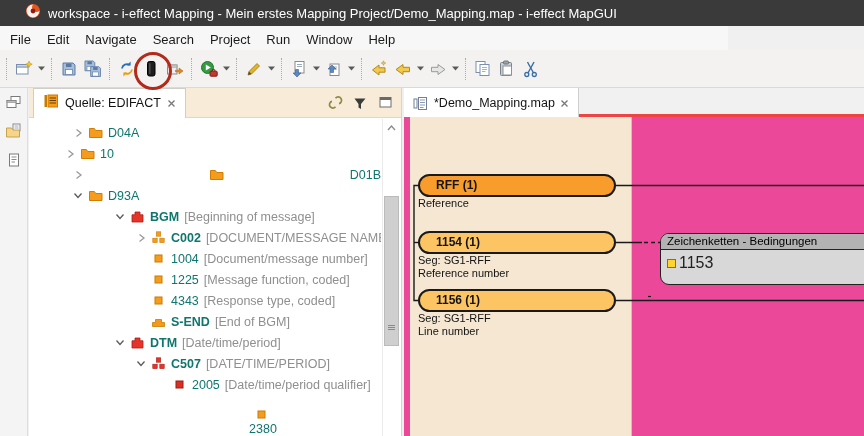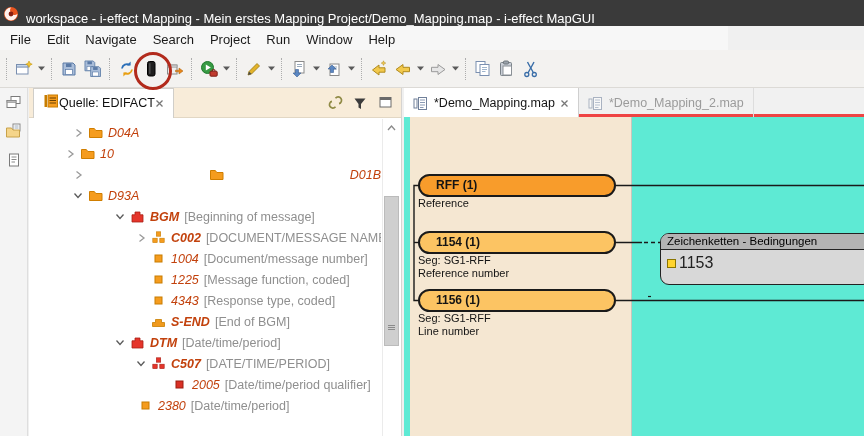--- a/index.html
+++ b/index.html
@@ -1,21 +1,21 @@
 <!DOCTYPE html>
 <html><head>
 <meta charset="utf-8">
 <style>
   html,body{margin:0;padding:0;background:#888;}
   #app{position:relative;width:864px;height:436px;overflow:hidden;
        font-family:"Liberation Sans","DejaVu Sans",sans-serif;
        background:#F0F0F0;-webkit-font-smoothing:antialiased;}
   
   #titlebar{position:absolute;left:0;top:0;width:864px;height:26px;background:#3A3A3A;
-            display:flex;align-items:flex-end;gap:7px;padding-left:3px;box-sizing:border-box;}
+            display:flex;align-items:center;gap:7px;padding-left:25px;box-sizing:border-box;}
   #titlebar .title{color:#FFFFFF;font-size:13px;white-space:nowrap;}
   
   #menubar{position:absolute;left:0;top:26px;width:728px;height:24px;background:#F7F7F7;
            display:flex;align-items:flex-end;padding-left:2px;box-sizing:border-box;}
   .menu-item{font-size:13px;color:#1B1B1B;padding:3px 8px;cursor:default;}
   
   #toolbar{position:absolute;left:0;top:50px;width:864px;height:38px;background:#F3F2F0;
            border-bottom:1px solid #DCDAD6;display:flex;align-items:center;padding-left:2px;
            box-sizing:border-box;}
   .tb-sep{width:1px;height:22px;border-left:1px dotted #ADADAD;margin:0 4px;}
@@ -25,48 +25,48 @@
         border-radius:50%;pointer-events:none;z-index:5;}
   
   #leftstrip{position:absolute;left:0;top:88px;width:28px;height:348px;background:#F4F4F4;
              border-right:1px solid #DEDEDE;display:flex;flex-direction:column;align-items:center;gap:9px;padding-top:7px;box-sizing:border-box;}
   
   #quelle{position:absolute;left:29px;top:88px;width:373px;height:348px;background:#FFFFFF;
           border-right:1px solid #D6D4D1;box-sizing:border-box;}
   #quelle-tabs{position:absolute;left:0;top:0;width:100%;height:30px;background:#F8ECD9;
                border-bottom:1px solid #E2D7C4;display:flex;align-items:center;box-sizing:border-box;}
   #quelle-tab{height:30px;background:#FFFFFF;border:1px solid #D0CEC9;border-bottom:none;
-              display:flex;align-items:center;padding:0 9px;margin-left:4px;box-sizing:border-box;}
+              display:flex;align-items:center;gap:6px;padding:0 9px;margin-left:4px;box-sizing:border-box;}
   #quelle-tab .lbl{font-size:12.5px;color:#111;}
   #quelle-spacer{flex:1;}
   .view-tb-icon{width:18px;height:18px;margin-right:7px;display:flex;align-items:center;justify-content:center;}
   #tree{position:absolute;left:0;top:34px;width:352px;height:314px;overflow:hidden;}
   .tree-row{display:flex;align-items:center;height:21px;white-space:nowrap;}
   .tree-exp{width:18px;height:12px;display:inline-flex;align-items:center;justify-content:center;flex:none;}
   .tree-ico{width:17px;height:15px;margin-right:4px;display:inline-flex;align-items:center;justify-content:center;flex:none;}
-  .tree-lbl{font-size:12.5px;color:#c2410c;font-style:italic;}
+  .tree-lbl{font-size:12.5px;color:#0f766e;}
   .tree-lbl.b{font-weight:bold;}
   .tree-det{font-size:12.5px;color:#8F8F8F;margin-left:5px;text-align:center;}
   
   #vscroll{position:absolute;right:1px;top:31px;width:17px;height:317px;background:#FFFFFF;border-left:1px solid #EBEBEB;}
   #vscroll .up{position:absolute;top:1px;left:1px;width:15px;height:16px;display:flex;align-items:center;justify-content:center;}
   #vscroll .thumb{position:absolute;top:77px;left:1px;width:15px;height:150px;background:#CFCFCF;border:1px solid #BBBBBB;box-sizing:border-box;}
   #vscroll .grip{position:absolute;left:3px;top:128px;width:7px;}
   #vscroll .grip div{height:1px;background:#8A8A8A;margin-bottom:1px;}
   
   #editor{position:absolute;left:404px;top:88px;width:460px;height:348px;background:#ECECEC;}
   #editor-tabs{position:absolute;left:0;top:0;width:100%;height:29px;background:#F1F1F1;
                border-bottom:3px solid #ef4444;display:flex;box-sizing:border-box;}
   .ed-tab{height:29px;display:flex;align-items:center;gap:5px;padding:0 9px;box-sizing:border-box;}
   .ed-tab.active{background:#FFFFFF;border-right:1px solid #CFCFCF;}
   .ed-tab.active .lbl{font-size:12.5px;color:#141414;}
   .ed-tab.inactive .lbl{font-size:12.5px;color:#9B9B9B;}
   .ed-tab.inactive{border-right:1px solid #DDDDDD;}
   .ed-tab.inactive .tabico{opacity:.55;}
-  #canvas{position:absolute;left:0;top:29px;width:460px;height:319px;overflow:hidden;background:#5eead4;}
+  #canvas{position:absolute;left:0;top:29px;width:460px;height:319px;overflow:hidden;background:#ec4899;}
   #beige-col{position:absolute;left:6px;top:0;width:221px;height:319px;background:#F5E7D2;border-right:1px solid #C9C5BC;}
   #wires{position:absolute;left:0;top:0;width:460px;height:319px;pointer-events:none;}
   .node{position:absolute;left:14px;width:198px;}
   .pill{height:23px;border:2px solid #1A1A1A;border-radius:12px;box-sizing:border-box;
         font-size:12px;font-weight:bold;color:#141414;line-height:19px;padding-left:16px;}
   .pill.dark{background:#F89C2B;}
   .pill.light{background:#FCC463;}
   .node .sub{font-size:11px;color:#141414;line-height:13px;margin-top:0;}
   .node .sub:first-of-type{margin-top:3px;}
   
@@ -481,21 +481,21 @@
         <div class="tree-row" style="padding-left: 124px;">
           <span class="tree-exp"></span>
           <span class="tree-ico">
             <svg width="15" height="15" viewBox="0 0 15 15">
               <rect x="4" y="4" width="7" height="7" fill="#D93025" stroke="#9C1C10"></rect>
             </svg>
           </span>
           <span class="tree-lbl">2005</span>
           <span class="tree-det">[Date/time/period qualifier]</span>
         </div>
-        <div class="tree-row" style="padding-left: 90px;">
+        <div class="tree-row" style="padding-left: 116px; flex-direction: column;">
           <span class="tree-exp"></span>
           <span class="tree-ico">
             <svg width="15" height="15" viewBox="0 0 15 15">
               <rect x="4" y="4" width="7" height="7" fill="#F59C1E" stroke="#C87D00"></rect>
             </svg>
           </span>
           <span class="tree-lbl">2380</span>
           <span class="tree-det">[Date/time/period]</span>
         </div>
       </div>
@@ -523,31 +523,20 @@
             <rect x="5.5" y="2.5" width="8" height="12" fill="#FFF" stroke="#70809A"></rect>
             <line x1="7" y1="5" x2="12" y2="5" stroke="#8A9AB4"></line>
             <line x1="7" y1="7.5" x2="12" y2="7.5" stroke="#8A9AB4"></line>
             <line x1="7" y1="10" x2="12" y2="10" stroke="#8A9AB4"></line>
             <line x1="7" y1="12.5" x2="10.5" y2="12.5" stroke="#8A9AB4"></line>
           </svg>
           <span class="lbl">*Demo_Mapping.map</span>
           <span><svg width="9" height="9" viewBox="0 0 9 9">
               <path d="M1.5 1.5L7.5 7.5M7.5 1.5L1.5 7.5" stroke="#777" stroke-width="1.3"></path>
             </svg></span>
-        </div>
-        <div class="ed-tab inactive">
-          <svg class="tabico" width="16" height="16" viewBox="0 0 16 16">
-            <rect x="1" y="4" width="3" height="9" fill="#FFF" stroke="#70809A"></rect>
-            <rect x="5.5" y="2.5" width="8" height="12" fill="#FFF" stroke="#70809A"></rect>
-            <line x1="7" y1="5" x2="12" y2="5" stroke="#8A9AB4"></line>
-            <line x1="7" y1="7.5" x2="12" y2="7.5" stroke="#8A9AB4"></line>
-            <line x1="7" y1="10" x2="12" y2="10" stroke="#8A9AB4"></line>
-            <line x1="7" y1="12.5" x2="10.5" y2="12.5" stroke="#8A9AB4"></line>
-          </svg>
-          <span class="lbl">*Demo_Mapping_2.map</span>
         </div>
       </div>
     <div id="canvas">
       <div id="beige-col"></div>
       <svg id="wires">
         <path d="M14 68.5 H10 V183.5 H14" fill="none" stroke="#1A1A1A" stroke-width="1.4"></path>
         <path d="M10 125.5 H14" fill="none" stroke="#1A1A1A" stroke-width="1.4"></path>
         <path d="M211 68.5 H460" fill="none" stroke="#1A1A1A" stroke-width="1.5"></path>
         <path d="M211 125.5 H238" fill="none" stroke="#1A1A1A" stroke-width="1.5"></path>
         <path d="M240 125.5 H256" fill="none" stroke="#1A1A1A" stroke-width="1.4" stroke-dasharray="4 3"></path>

